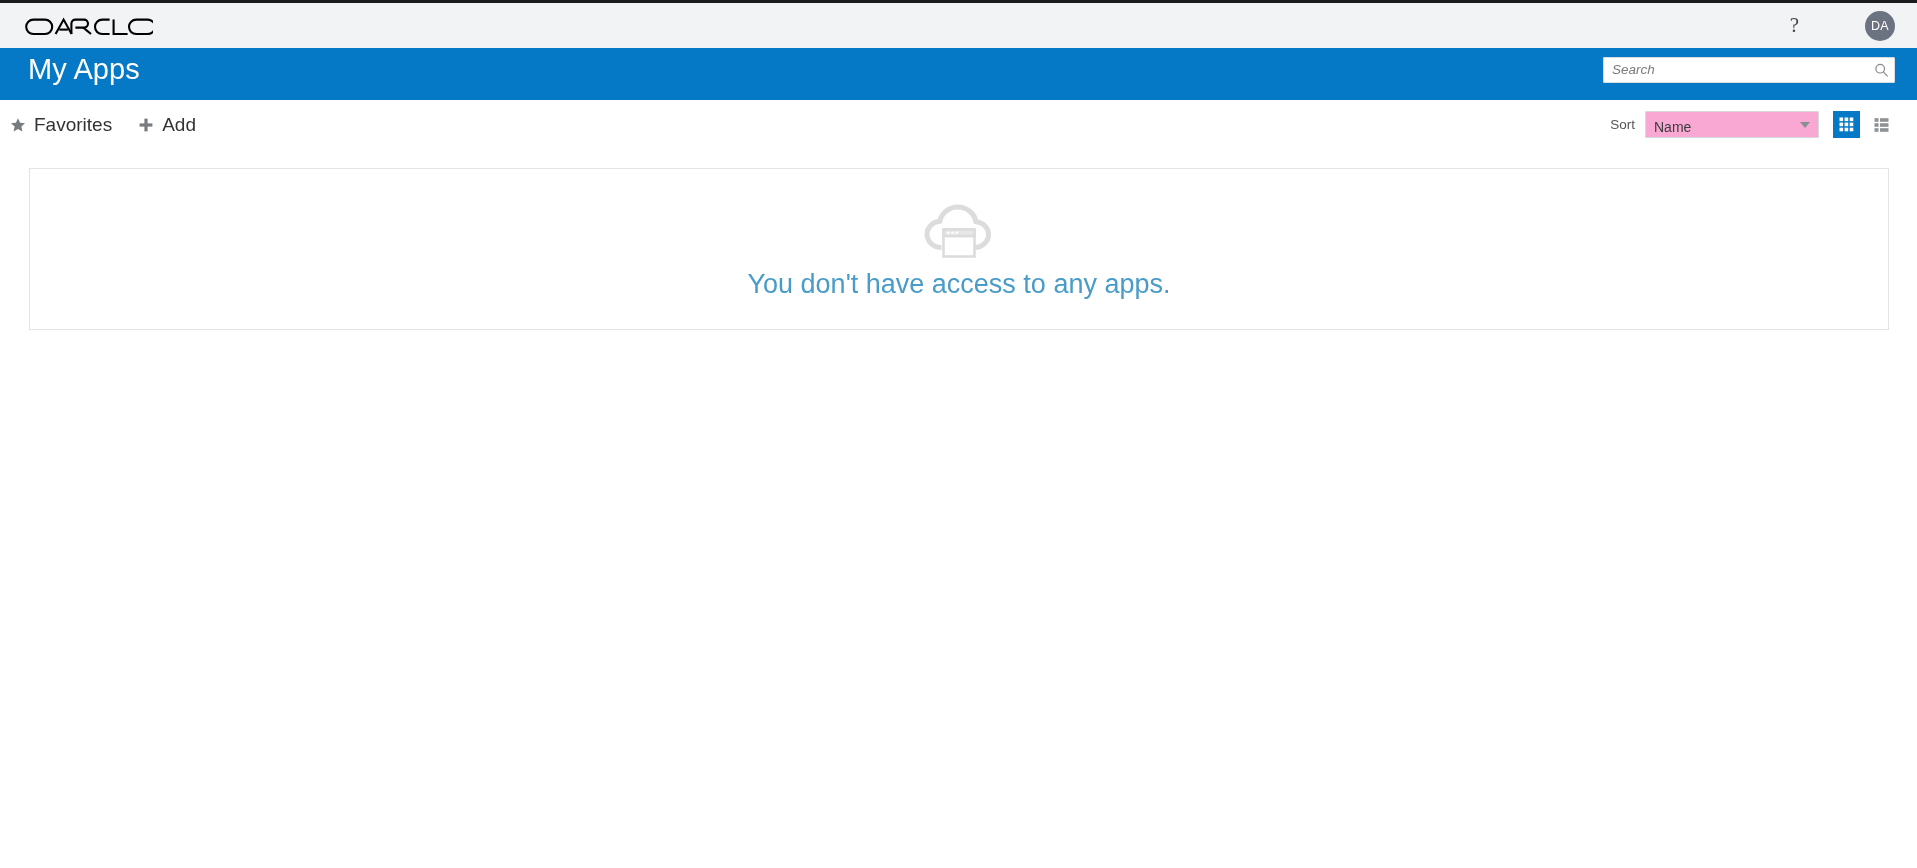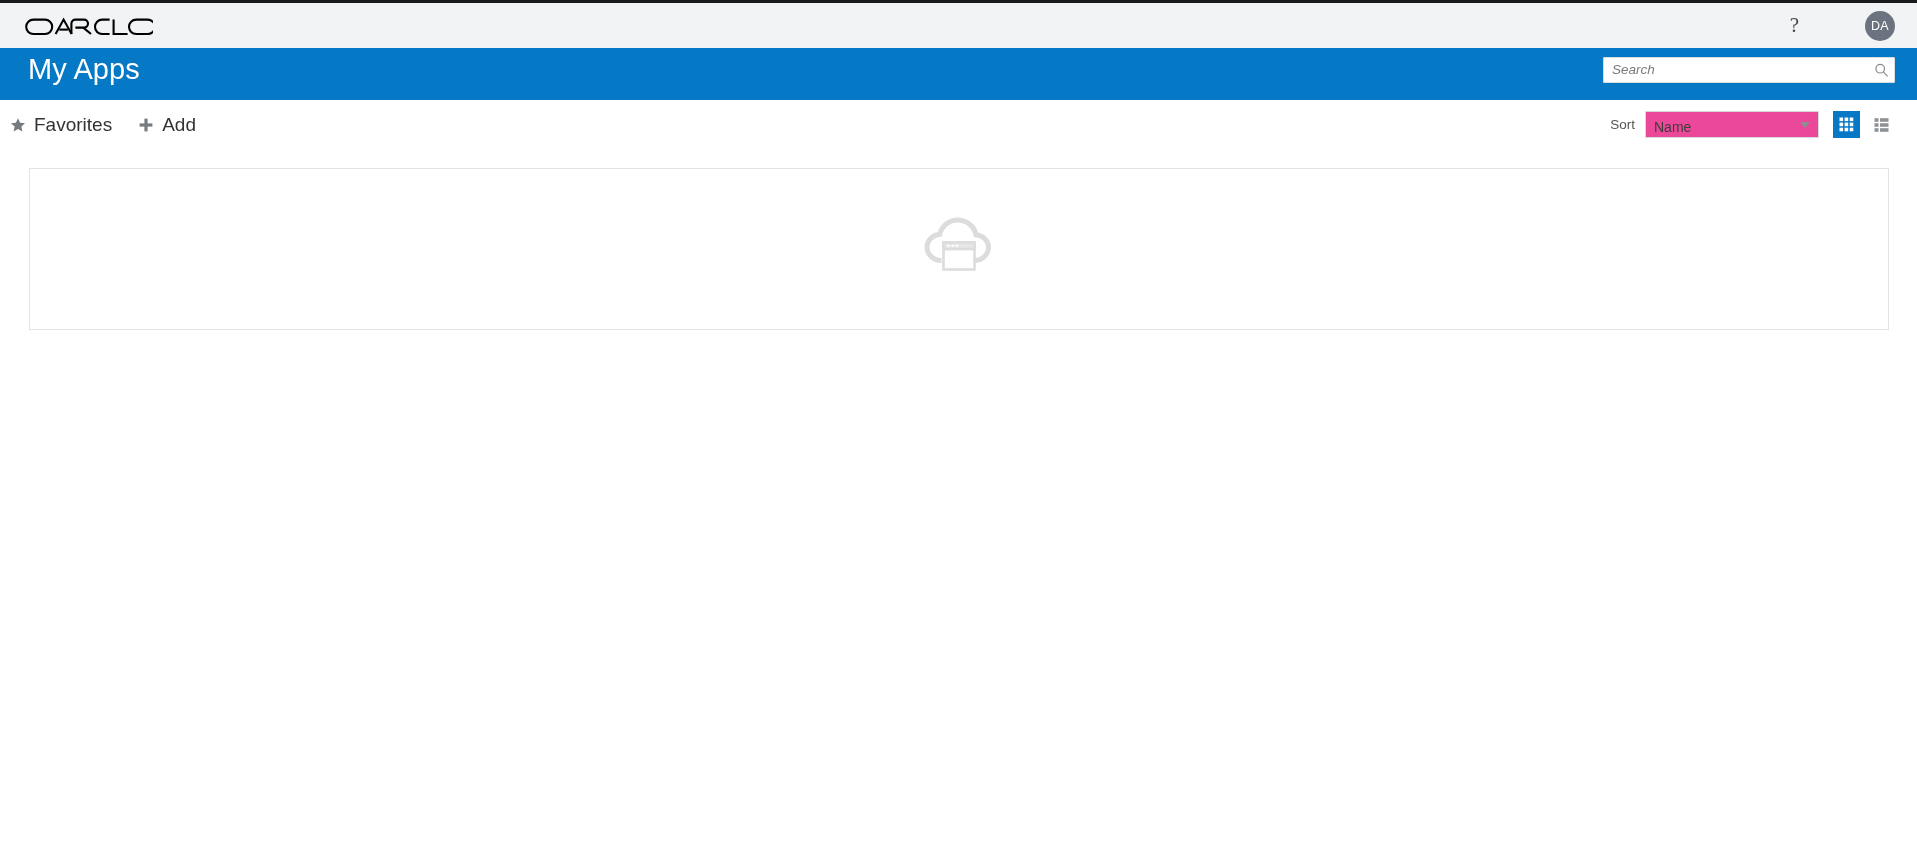--- a/index.html
+++ b/index.html
@@ -161,21 +161,21 @@
     width: 174px;
     height: 27px;
     margin-right: 14px;
   }
   .sort-select {
     width: 100%;
     height: 100%;
     box-sizing: border-box;
     border: 1px solid #d4d8db;
     border-radius: 1px;
-    background: #ec4899;
+    background: #f9a8d4;
     padding: 4px 26px 0 8px;
     font-size: 14px;
     font-family: "Liberation Sans", sans-serif;
     color: #3d3d3d;
     display: flex;
     align-items: center;
     cursor: pointer;
     user-select: none;
   }
   .sort-caret {
@@ -322,14 +322,15 @@
     <div class="empty-icon">
       <svg width="76" height="62" viewBox="0 0 76 62" aria-hidden="true">
         <path d="M20.5 46.5C12.5 46.5 6 40.6 6 33.3c0-6.8 5.6-12.4 12.8-13.1C20.6 12 28 6 36.8 6c9 0 16.6 6.3 18.2 14.7 7 .5 12.5 6 12.5 12.7 0 7.2-6.4 13.1-14.3 13.1" fill="none" stroke="#dcdcdc" stroke-width="5"></path>
         <rect x="22.5" y="28.5" width="31" height="27" fill="#ffffff" stroke="#dcdcdc" stroke-width="2.6"></rect>
         <rect x="22.5" y="28.5" width="31" height="6.6" fill="#e7e7e7" stroke="#dcdcdc" stroke-width="2.6"></rect>
         <circle cx="27.4" cy="31.8" r="1.3" fill="#ffffff"></circle>
         <circle cx="31.6" cy="31.8" r="1.3" fill="#ffffff"></circle>
         <circle cx="35.8" cy="31.8" r="1.3" fill="#ffffff"></circle>
       </svg>
     </div>
+    <div class="empty-msg">You don't have access to any apps.</div>
   </div>
 </div>
 
 </body></html>

